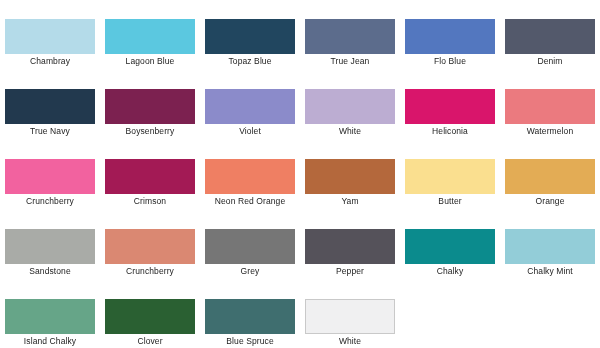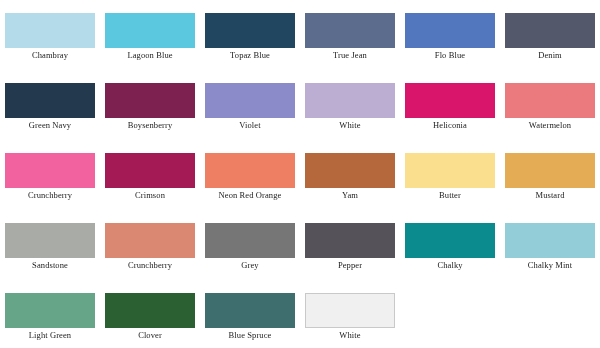--- a/index.html
+++ b/index.html
@@ -11,26 +11,25 @@
     width: 600px;
     height: 348px;
     overflow: hidden;
     font-family: "Liberation Sans", sans-serif;
     -webkit-font-smoothing: antialiased;
   }
   #palette-grid {
     width: 600px;
     height: 348px;
     box-sizing: border-box;
-    padding: 13px 0 0 5px;
+    padding: 19px 0 0 5px;
     display: grid;
     grid-template-columns: repeat(6, 100px);
     grid-template-rows: repeat(5, 70px);
     align-content: start;
-    font-family: Liberation Serif, serif;
   }
   .swatch-cell {
     width: 100px;
     height: 70px;
     box-sizing: border-box;
   }
   .swatch-cell.is-empty {
     visibility: hidden;
   }
   .swatch-chip {
@@ -77,21 +76,21 @@
     <div class="swatch-cell">
       <div class="swatch-chip" style="background-color: rgb(83, 119, 191);"></div>
       <div class="swatch-label">Flo Blue</div>
     </div>
     <div class="swatch-cell">
       <div class="swatch-chip" style="background-color: rgb(83, 89, 107);"></div>
       <div class="swatch-label">Denim</div>
     </div>
     <div class="swatch-cell">
       <div class="swatch-chip" style="background-color: rgb(34, 57, 78);"></div>
-      <div class="swatch-label">Green Navy</div>
+      <div class="swatch-label">True Navy</div>
     </div>
     <div class="swatch-cell">
       <div class="swatch-chip" style="background-color: rgb(124, 33, 80);"></div>
       <div class="swatch-label">Boysenberry</div>
     </div>
     <div class="swatch-cell">
       <div class="swatch-chip" style="background-color: rgb(139, 139, 202);"></div>
       <div class="swatch-label">Violet</div>
     </div>
     <div class="swatch-cell">
@@ -121,21 +120,21 @@
     <div class="swatch-cell">
       <div class="swatch-chip" style="background-color: rgb(180, 104, 60);"></div>
       <div class="swatch-label">Yam</div>
     </div>
     <div class="swatch-cell">
       <div class="swatch-chip" style="background-color: rgb(250, 223, 143);"></div>
       <div class="swatch-label">Butter</div>
     </div>
     <div class="swatch-cell">
       <div class="swatch-chip" style="background-color: rgb(227, 172, 85);"></div>
-      <div class="swatch-label">Mustard</div>
+      <div class="swatch-label">Orange</div>
     </div>
     <div class="swatch-cell">
       <div class="swatch-chip" style="background-color: rgb(169, 171, 167);"></div>
       <div class="swatch-label">Sandstone</div>
     </div>
     <div class="swatch-cell">
       <div class="swatch-chip" style="background-color: rgb(218, 136, 114);"></div>
       <div class="swatch-label">Crunchberry</div>
     </div>
     <div class="swatch-cell">
@@ -149,21 +148,21 @@
     <div class="swatch-cell">
       <div class="swatch-chip" style="background-color: rgb(11, 139, 141);"></div>
       <div class="swatch-label">Chalky</div>
     </div>
     <div class="swatch-cell">
       <div class="swatch-chip" style="background-color: rgb(147, 205, 216);"></div>
       <div class="swatch-label">Chalky Mint</div>
     </div>
     <div class="swatch-cell">
       <div class="swatch-chip" style="background-color: rgb(102, 165, 136);"></div>
-      <div class="swatch-label">Light Green</div>
+      <div class="swatch-label">Island Chalky</div>
     </div>
     <div class="swatch-cell">
       <div class="swatch-chip" style="background-color: rgb(42, 96, 50);"></div>
       <div class="swatch-label">Clover</div>
     </div>
     <div class="swatch-cell">
       <div class="swatch-chip" style="background-color: rgb(63, 110, 111);"></div>
       <div class="swatch-label">Blue Spruce</div>
     </div>
     <div class="swatch-cell">

